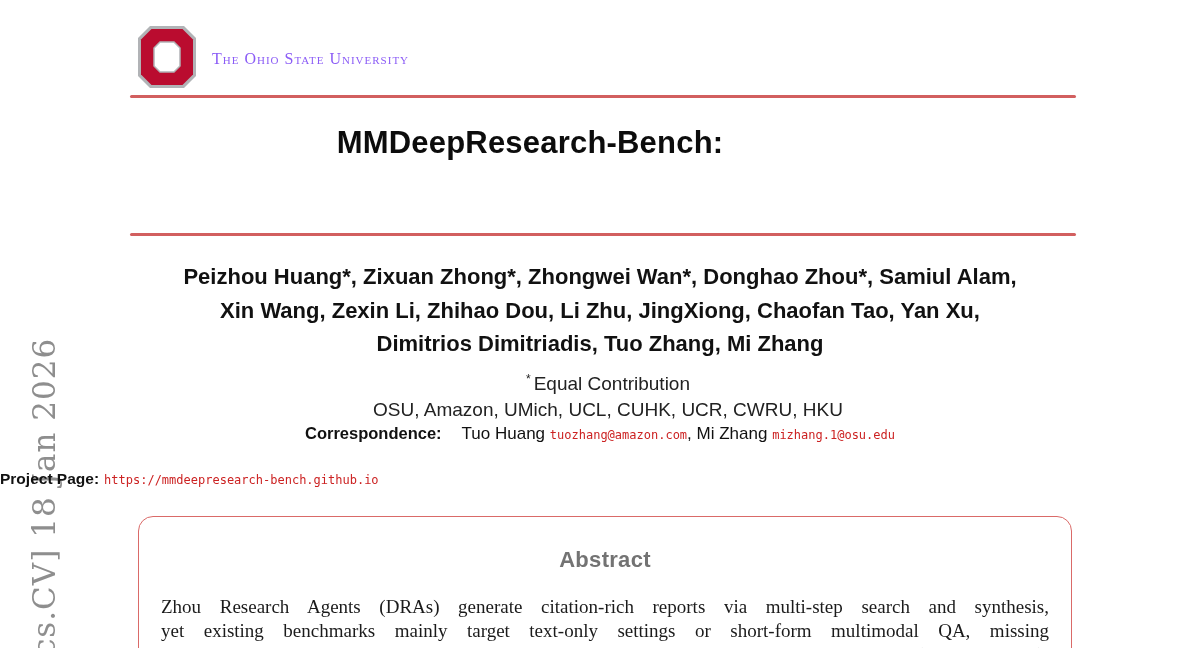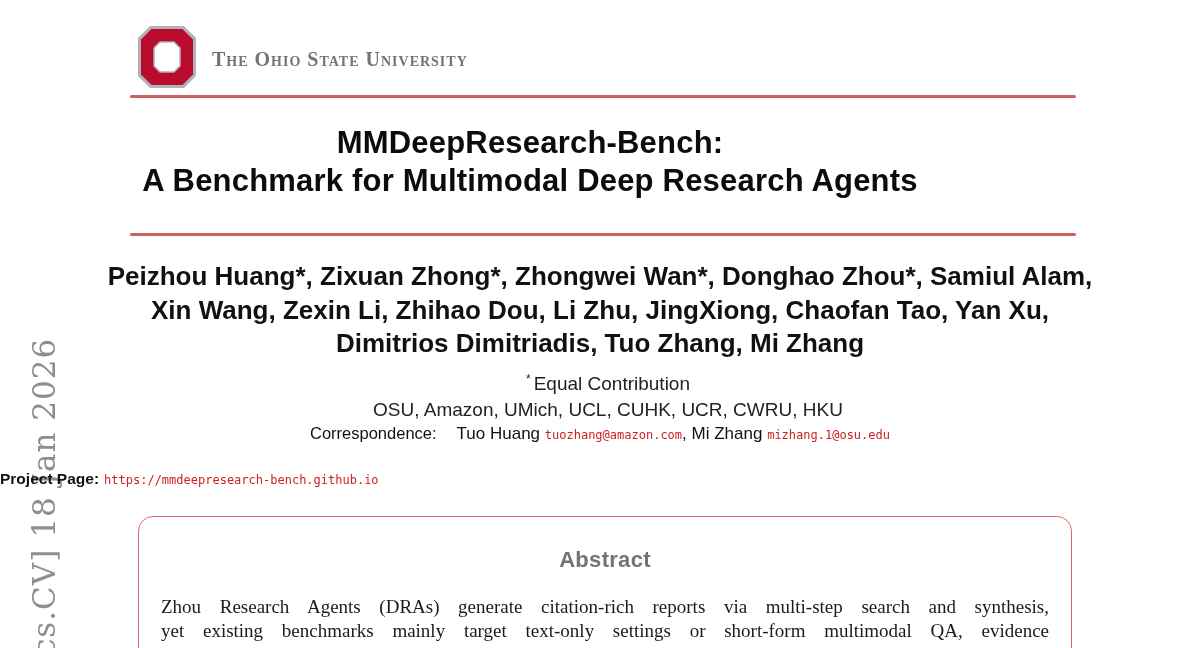--- a/index.html
+++ b/index.html
@@ -6,49 +6,49 @@
   .page{position:relative;width:1200px;height:648px;overflow:hidden;background:#ffffff;
         font-family:"Liberation Sans",sans-serif;}
 
   
   .arxiv-strip{position:absolute;left:26px;top:656px;transform:rotate(-90deg);
                transform-origin:0 0;white-space:nowrap;
                font-family:"DejaVu Serif",serif;font-size:31px;color:#8e8e8e;letter-spacing:1px;}
 
   
   .osu-group{position:absolute;left:138px;top:26px;display:flex;align-items:center;gap:16px;}
-  .osu-name{font-family:"Liberation Serif",serif;font-variant:small-caps;font-weight:700;
-            font-size:20px;color:#737373;letter-spacing:1px;}
+  .osu-name{font-family:"Liberation Serif",serif;font-variant:small-caps;font-weight:400;
+            font-size:16px;color:#8b5cf6;letter-spacing:1px;}
   .amazon-group{position:absolute;left:815px;top:36px;display:flex;align-items:flex-start;}
   .amazon-wordmark-wrap{position:relative;display:inline-block;}
   .amazon-wordmark{font-size:30px;font-weight:700;color:#232f3e;letter-spacing:-1px;line-height:30px;}
   .amazon-smile{position:absolute;left:2px;top:25px;}
   .amazon-divider{font-size:28px;font-weight:300;color:#9aa0a6;margin:0 14px;line-height:32px;}
   .amazon-science{font-size:28px;font-weight:500;color:#232f3e;letter-spacing:0.5px;line-height:32px;}
 
   
   .rule{position:absolute;left:130px;width:946px;height:3px;background:#d25f5f;border-radius:2px;}
   .rule-1{top:95px;} .rule-2{top:233px;}
 
   
   .title{position:absolute;top:124px;left:0;width:1060px;text-align:center;
          font-weight:700;font-size:31px;line-height:38px;color:#0c0c0c;letter-spacing:0.2px;}
 
   
   .authors{position:absolute;top:260px;left:0;width:1200px;text-align:center;
-           font-weight:700;font-size:26px;line-height:33.5px;color:#111;}
+           font-weight:700;font-size:22px;line-height:33.5px;color:#111;}
 
   
   .notes{position:absolute;top:366px;left:8px;width:1200px;text-align:center;
          font-size:19px;line-height:26px;color:#222;}
   .notes sup{font-size:12px;margin-right:3px;}
 
   .corr{position:absolute;top:424px;left:0;width:1200px;text-align:center;
         font-size:17px;color:#111;}
-  .corr .lbl{font-weight:400;font-size:16.5px;margin-right:20px;}
+  .corr .lbl{font-weight:700;font-size:16.5px;margin-right:20px;}
   .mono-link{font-family:"DejaVu Sans Mono",monospace;font-size:12px;color:#cc2222;}
   .proj{position:absolute;top:470px;left:0;width:1200px;text-align:left;font-size:15.5px;color:#111;}
   .proj .lbl{font-weight:700;margin-right:5px;}
 
   
   .abstract-box{position:absolute;left:138px;top:516px;width:934px;height:320px;
                 border:1.5px solid #da6a68;border-radius:15px;background:#fff;box-sizing:border-box;}
   .abstract-heading{margin-top:30px;text-align:center;font-weight:700;font-size:22px;
                     color:#737373;letter-spacing:0.3px;}
   .abstract-text{margin:22px 22px 0 22px;font-family:"Liberation Serif",serif;
@@ -71,21 +71,20 @@
       </svg>
     </span>
     <span class="osu-name">The Ohio State University</span>
   </div>
 
 
   <div class="rule rule-1"></div>
 
   <div class="title">
     <div>MMDeepResearch-Bench:</div>
-    <div>A Benchmark for Multimodal Deep Research Agents</div>
   </div>
 
   <div class="rule rule-2"></div>
 
   <div class="authors">
     <div>Peizhou Huang*, Zixuan Zhong*, Zhongwei Wan*, Donghao Zhou*, Samiul Alam,</div>
     <div>Xin Wang, Zexin Li, Zhihao Dou, Li Zhu, JingXiong, Chaofan Tao, Yan Xu,</div>
     <div>Dimitrios Dimitriadis, Tuo Zhang, Mi Zhang</div>
   </div>
 
@@ -102,18 +101,18 @@
   </div>
 
   <div class="proj">
     <span class="lbl">Project Page:</span><span class="mono-link">https://mmdeepresearch-bench.github.io</span>
   </div>
 
   <div class="abstract-box">
     <div class="abstract-heading">Abstract</div>
     <div class="abstract-text">
       <div class="abstract-line">Zhou Research Agents (DRAs) generate citation-rich reports via multi-step search and synthesis,</div>
-      <div class="abstract-line">yet existing benchmarks mainly target text-only settings or short-form multimodal QA, evidence</div>
+      <div class="abstract-line">yet existing benchmarks mainly target text-only settings or short-form multimodal QA, missing</div>
       <div class="abstract-line">web-scale multimodal evidence. We introduce MMDeepResearch-Bench (MMDR-Bench),</div>
     </div>
   </div>
 
 </div>
 
 </body></html>

